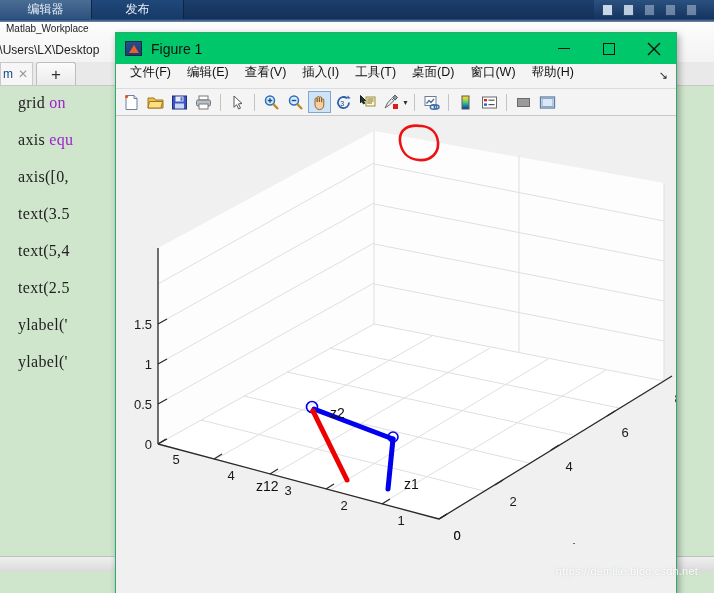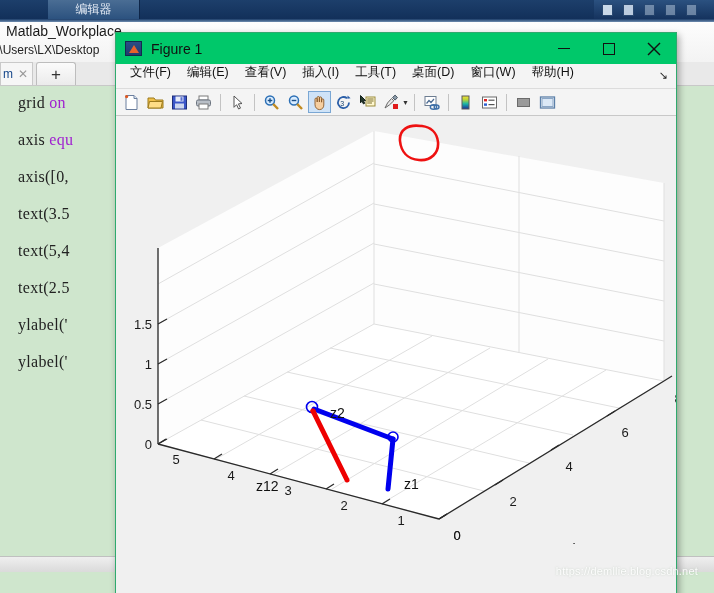--- a/index.html
+++ b/index.html
@@ -10,21 +10,21 @@
     background:#d5e8d0;
     position:relative;
   }
 
   
   #desktop { position:absolute; inset:0; background:#ffffff; }
 
   .ribbon-tabs {
     position:absolute; left:0; top:0; width:714px; height:19px;
     background:linear-gradient(180deg,#1d3f6b 0%,#12305a 100%);
-    display:flex; align-items:flex-end;padding-left:48px;
+    display:flex; align-items:flex-end;
   }
   .rtab {
     height:19px; min-width:92px; padding:0 12px;
     color:#e8eef7; font-size:12px; line-height:19px; text-align:center;
     background:linear-gradient(180deg,#4a6d94 0%,#2c527f 100%);
     border-right:1px solid #0d2548;
     white-space:nowrap;
   }
   .rtab.alt { background:linear-gradient(180deg,#20487a 0%,#173a67 100%); }
   .ribbon-right {
@@ -41,21 +41,21 @@
     position:absolute; left:0; top:19px; width:714px; height:3px;
     background:linear-gradient(180deg,#1b3c68,#6f8db0);
   }
   .desk-white {
     position:absolute; left:0; top:22px; width:714px; height:44px;
     background:linear-gradient(180deg,#fdfdfd,#f2f2f2);
     border-bottom:1px solid #cfcfcf;
   }
   .doc-title {
     position:absolute; left:6px; top:23px;
-    font-size:14px; color:#1a1a1a; white-space:nowrap;
+    font-size:10px; color:#1a1a1a; white-space:nowrap;
   }
   .doc-path {
     position:absolute; left:-4px; top:43px;
     font-size:12px; color:#222; white-space:nowrap;
   }
   .tabstrip {
     position:absolute; left:0; top:62px; width:714px; height:24px;
     background:#e9e9e9; border-bottom:1px solid #c8c8c8;
     display:flex; align-items:flex-end;
   }
@@ -156,20 +156,21 @@
   
   .annot { position:absolute; left:281px; top:91px; width:46px; height:38px; pointer-events:none; z-index:5; }
 </style>
 </head>
 <body>
 
 <div id="desktop">
 
   <div class="ribbon-tabs">
     <div class="rtab"><span>编辑器</span></div>
+    <div class="rtab alt"><span>发布</span></div>
     <div class="ribbon-right">
       <span class="mini-ico">
           <span class="sq"></span>
         </span>
       <span class="mini-ico save">
           <span class="sq"></span>
         </span>
       <span class="mini-ico dim">
           <span class="sq"></span>
         </span>

